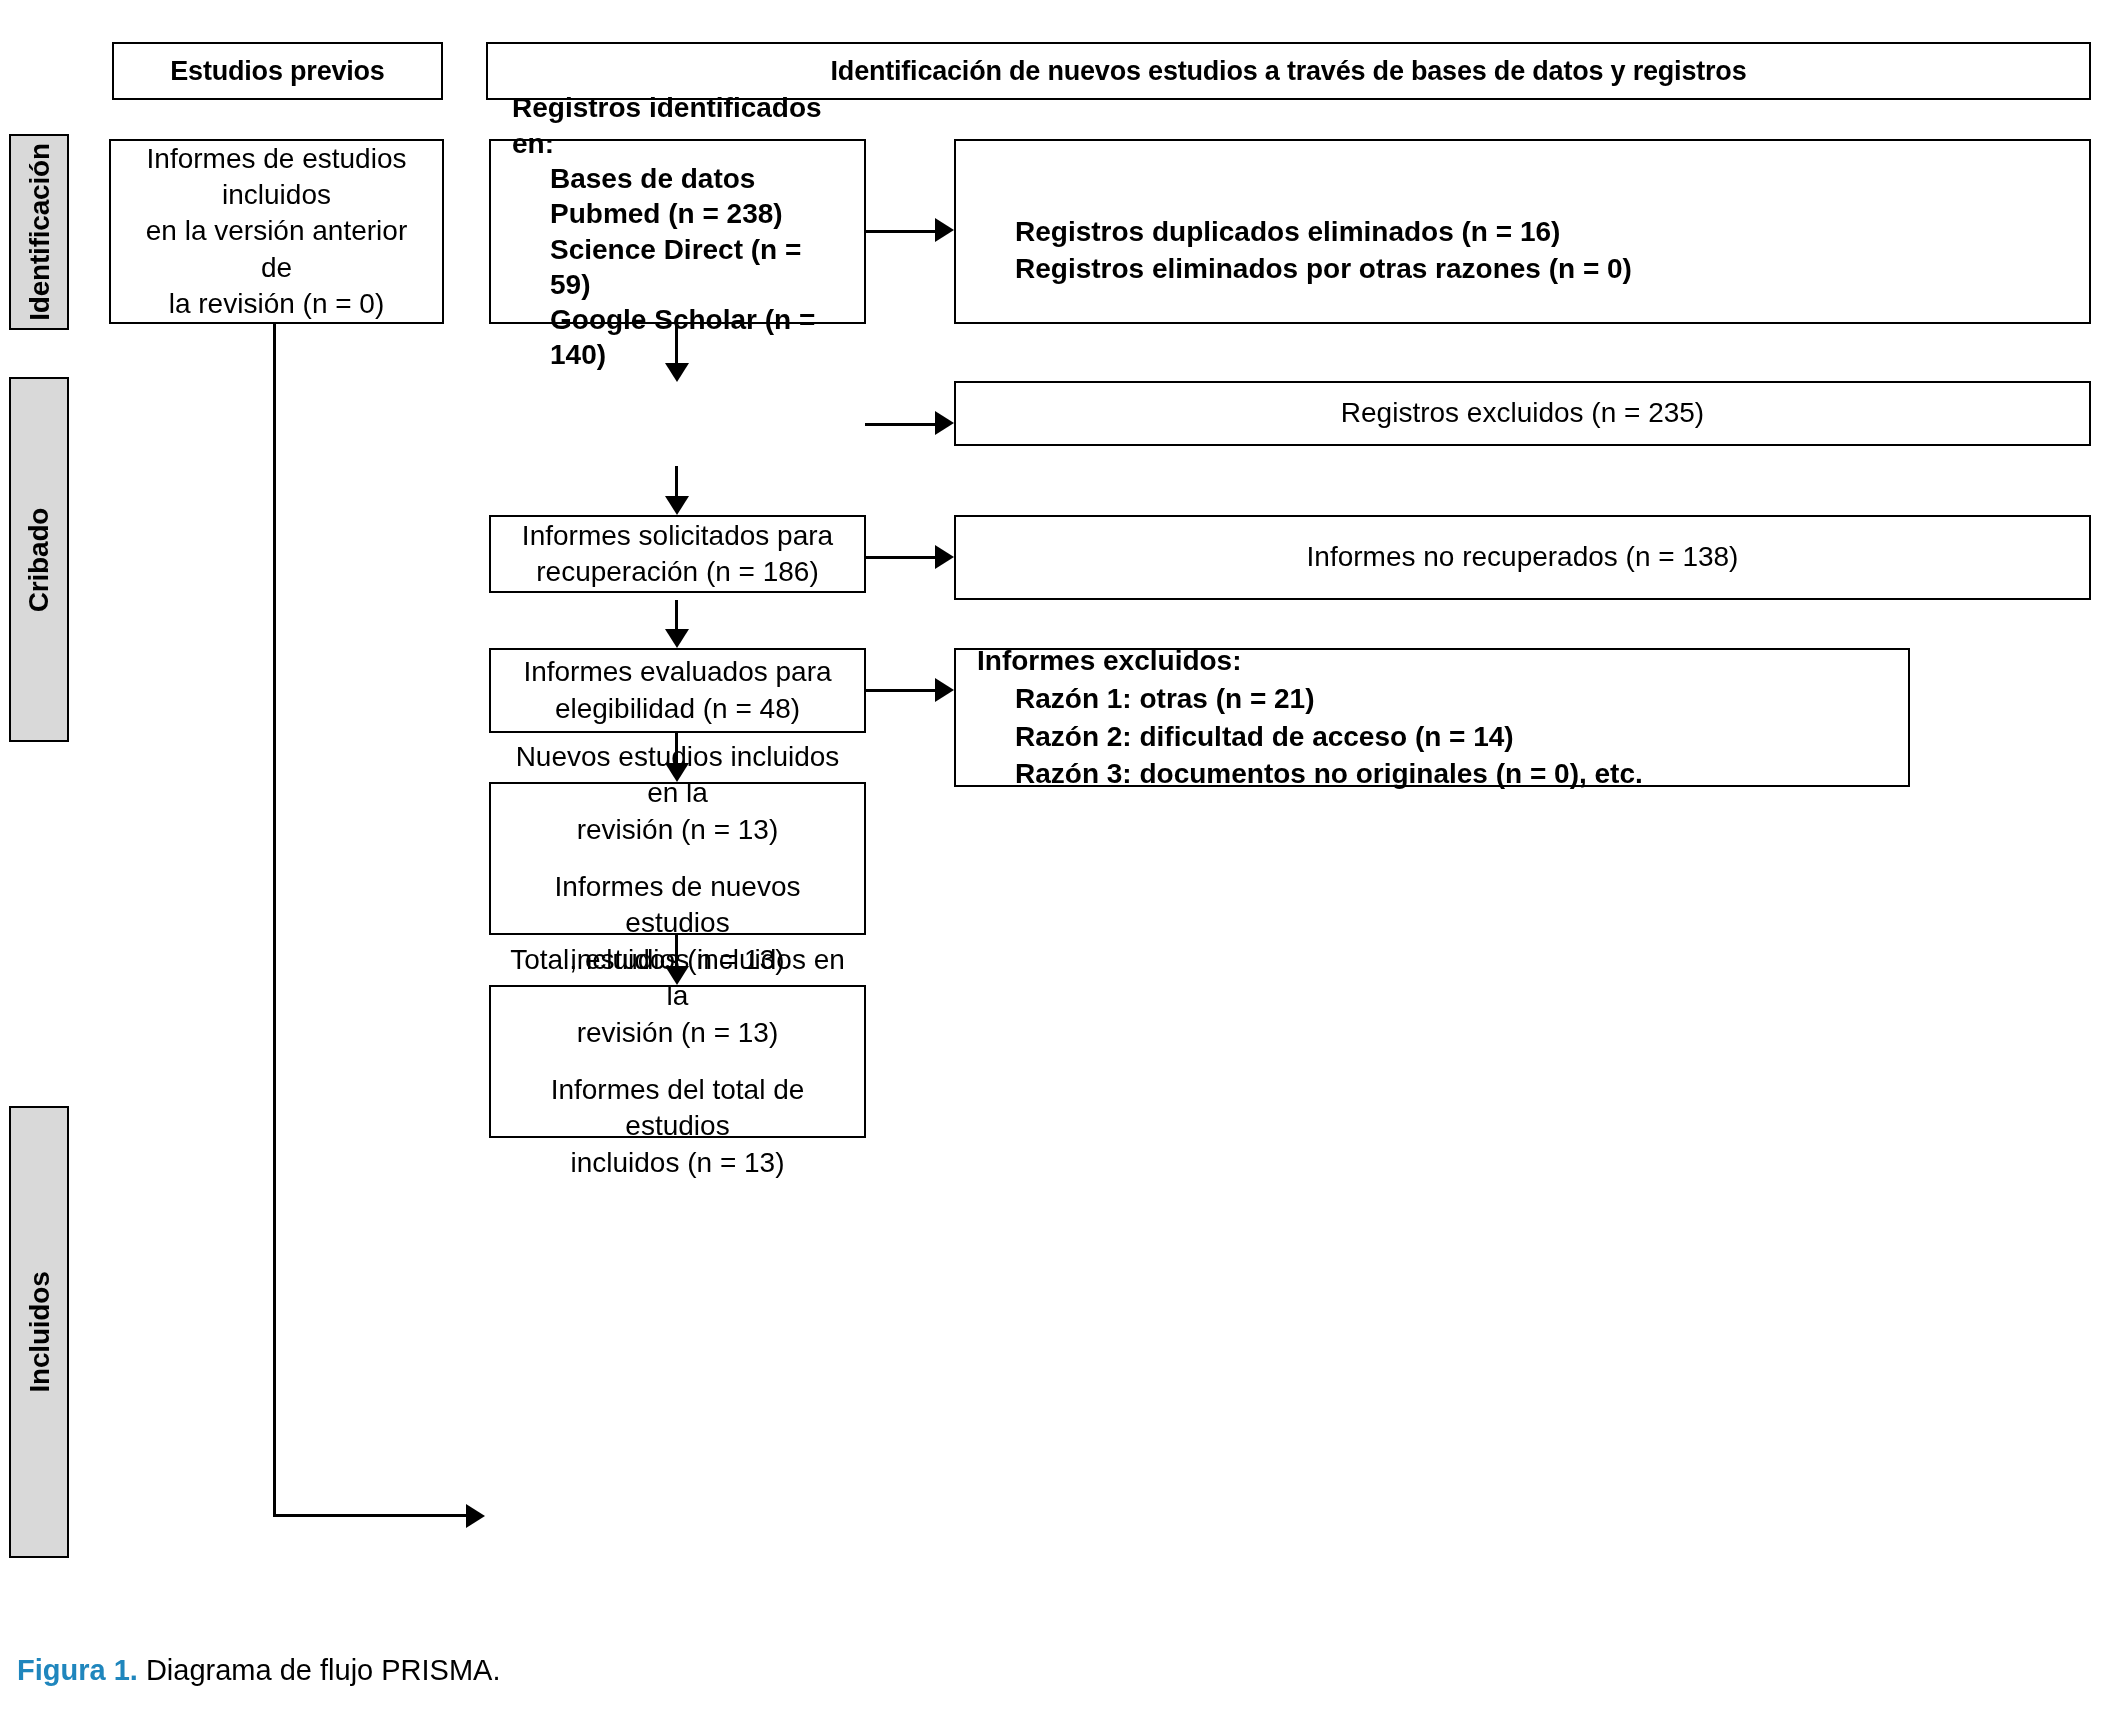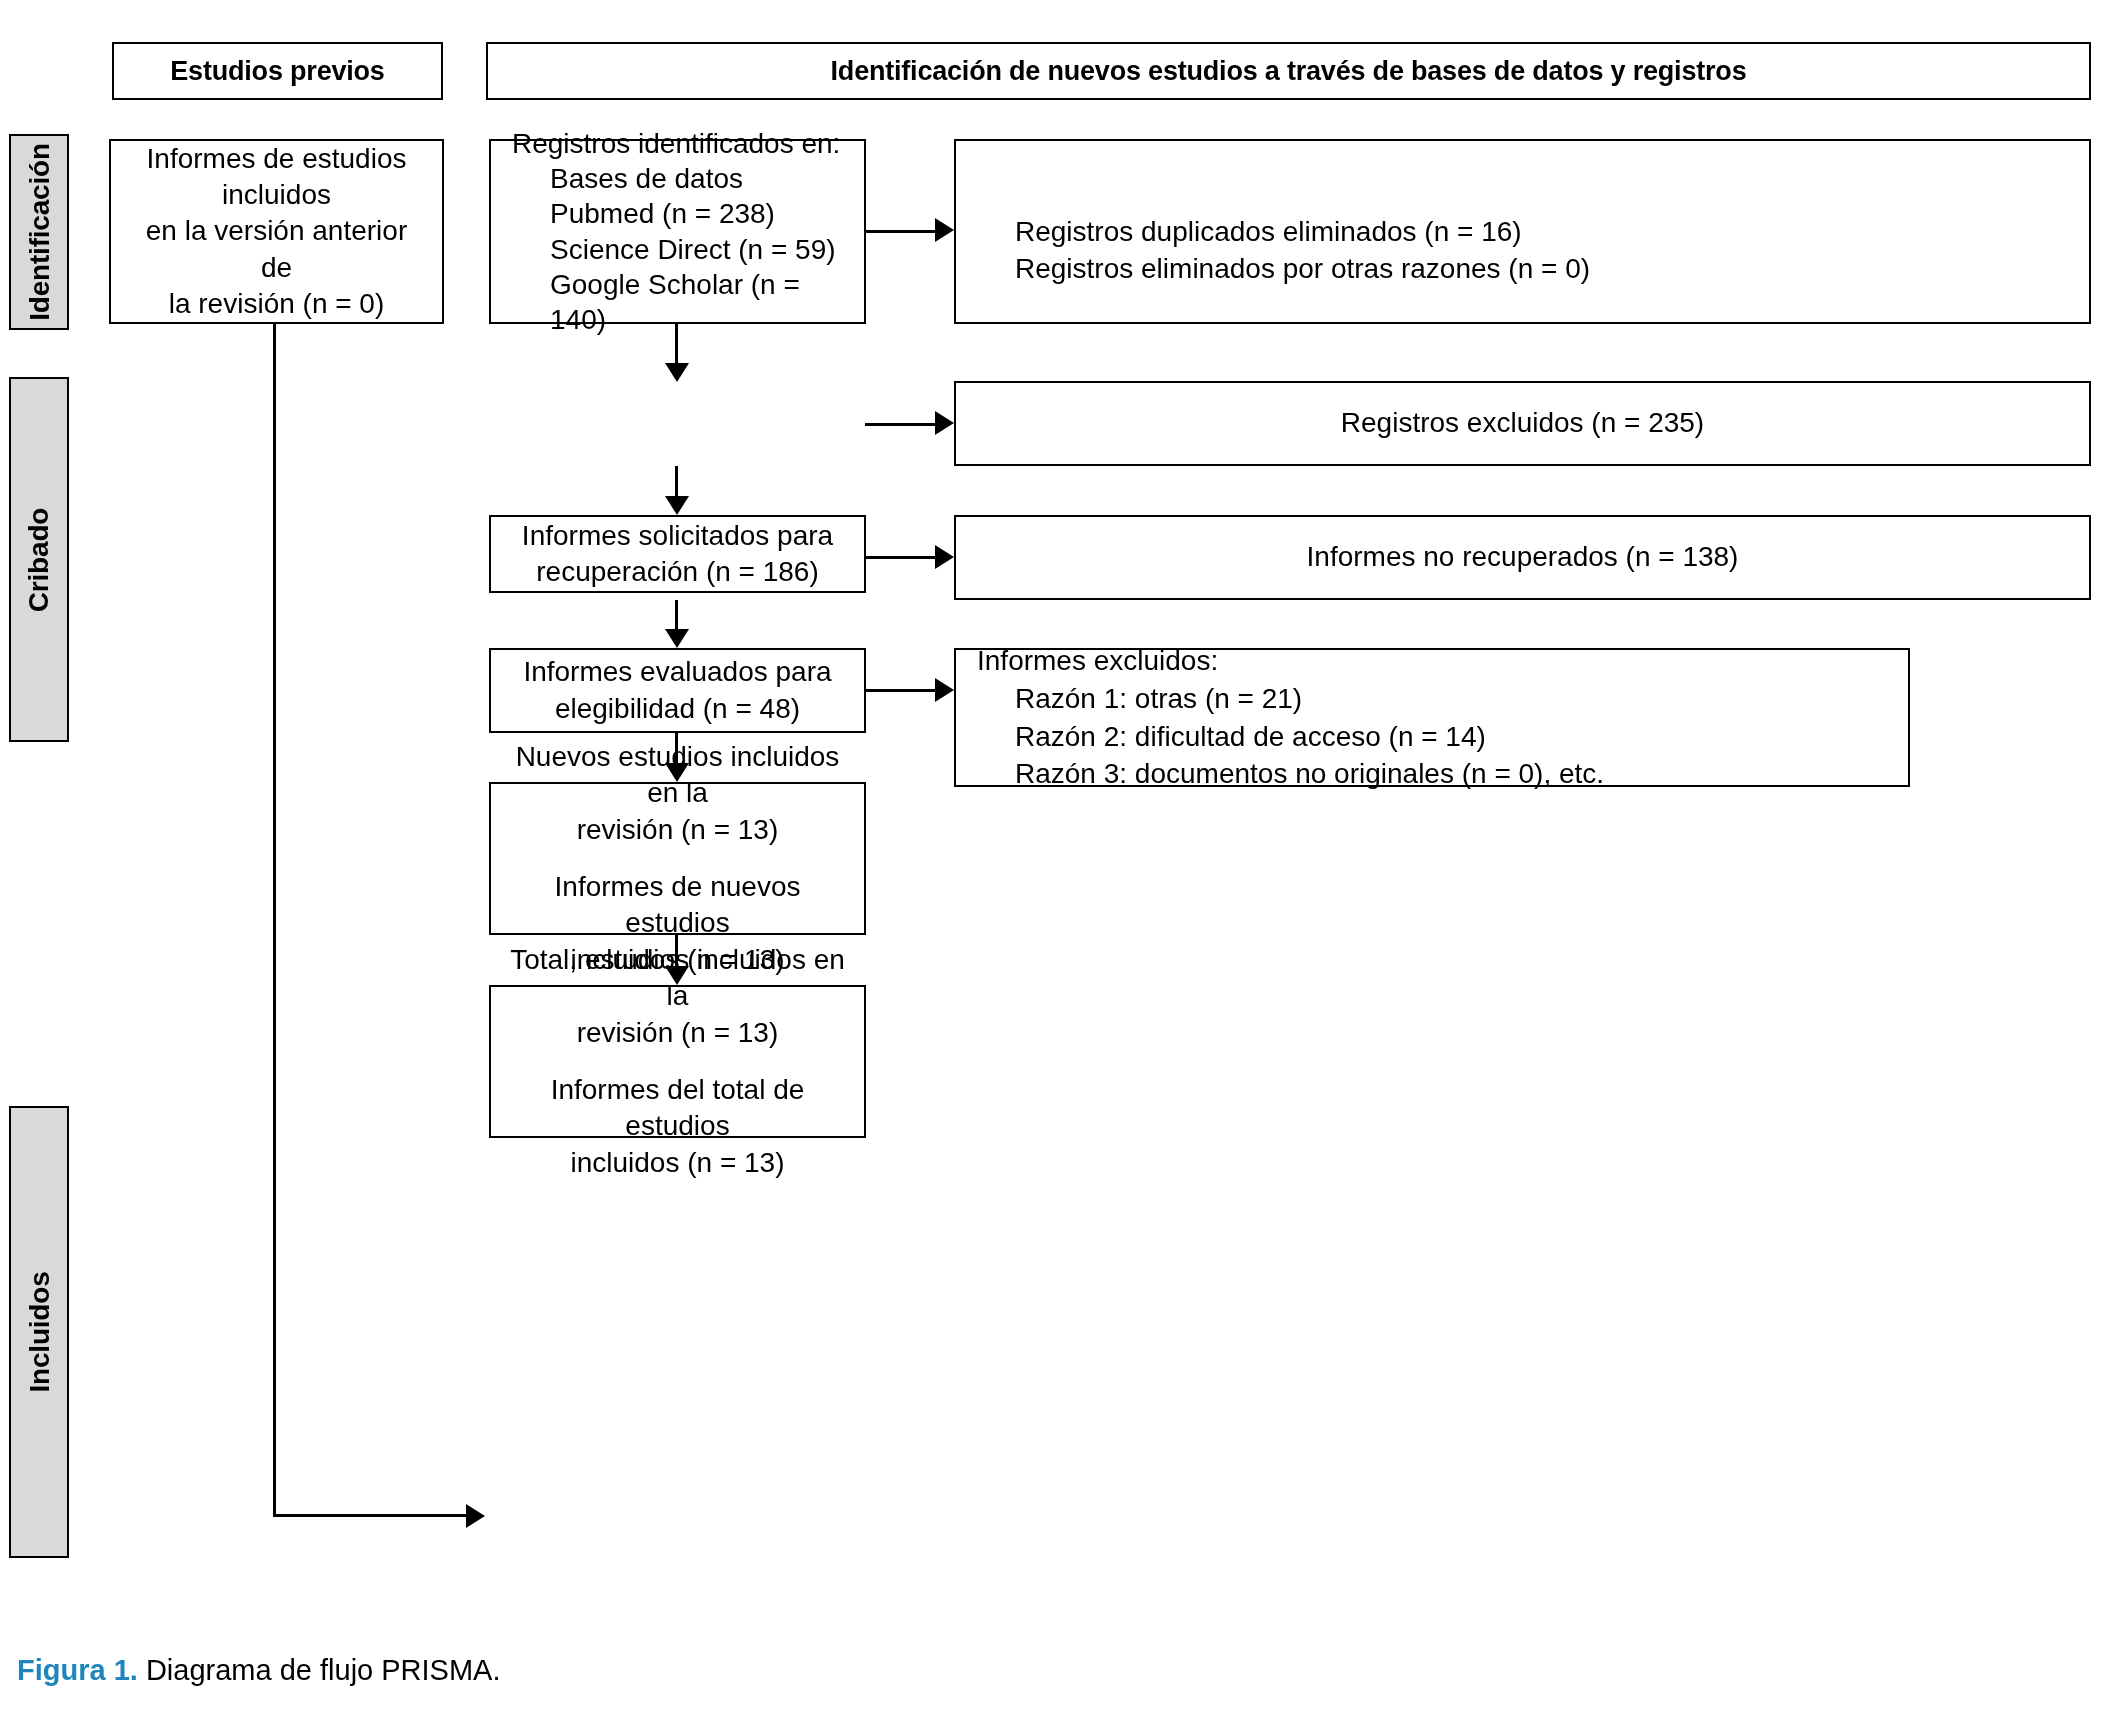--- a/index.html
+++ b/index.html
@@ -63,20 +63,21 @@
     text-align: center;
     font-size: 28px;
     line-height: 1.30;
     padding: 5.6px 17px;
   }
   .lefted {
     text-align: left;
     font-size: 28px;
     line-height: 1.34;
     padding: 5.6px 21px;
+    font-weight: bold;
   }
   .para { margin: 0; }
   .para + .para { margin-top: 21px; }
   .indent { padding-left: 38px; display: block; }
   .ital { font-style: italic; }
   .tight { line-height: 1.26; }
 
   
   .ln {
     position: absolute;
@@ -202,21 +203,21 @@
   </div>
 
   <div class="node" style="left:954px; top:139px; width:1137px; height:185px;">
     <div class="lefted">
       <br>
       <span class="indent">Registros duplicados eliminados (n = 16)</span>
       <span class="indent">Registros eliminados por otras razones (n = 0)</span>
     </div>
   </div>
 
-  <div class="node" style="left:954px; top:381px; width:1137px; height:85px;">
+  <div class="node" style="left:954px; top:381px; width:1137px; height:65px;">
     <div class="centered">Registros excluidos (n = 235)</div>
   </div>
 
   <div class="node" style="left:954px; top:515px; width:1137px; height:85px;">
     <div class="centered">Informes no recuperados (n = 138)</div>
   </div>
 
   <div class="node" style="left:954px; top:648px; width:956px; height:139px;">
     <div class="lefted">
       <span>Informes excluidos:</span><br>

